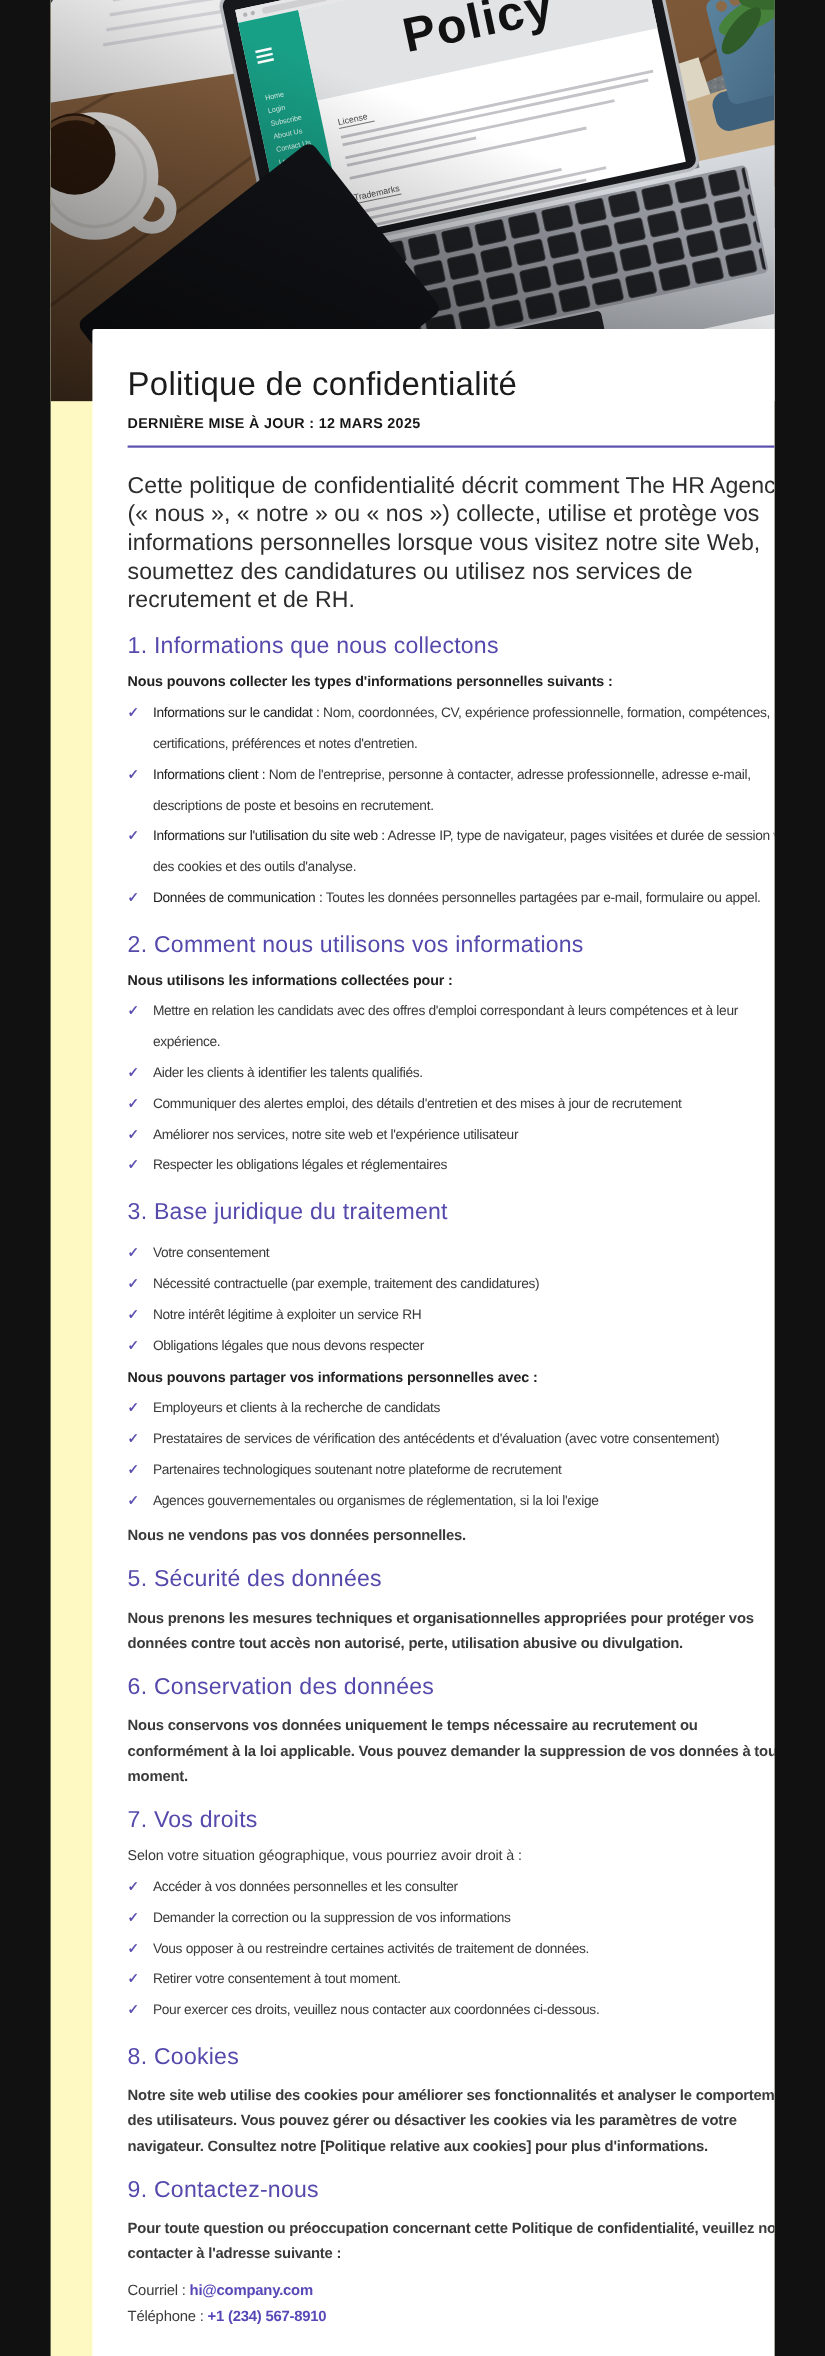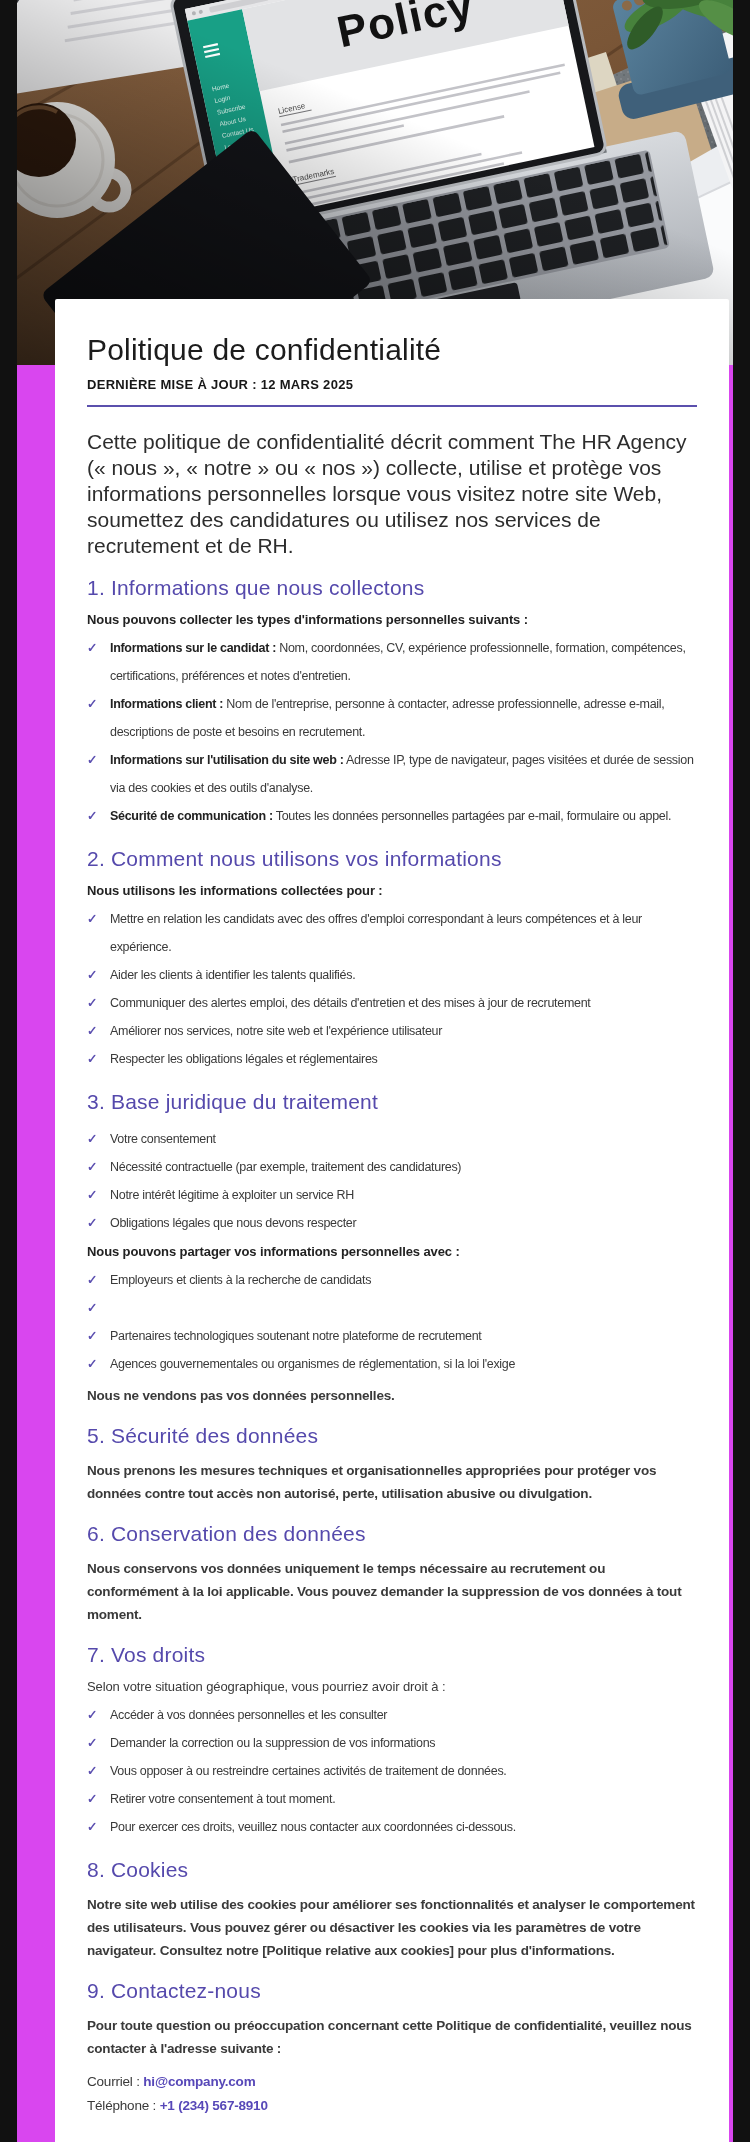--- a/index.html
+++ b/index.html
@@ -1,18 +1,18 @@
 <!DOCTYPE html>
 <html><head>
 <meta charset="utf-8">
 <style>
   * { box-sizing: border-box; }
   html,body { margin:0; padding:0; background:#111; }
   body { font-family:"Liberation Sans", sans-serif; }
-  .stage { position:relative; width:716px; height:2142px; margin:0 auto; background:#d946ef; overflow:hidden; }
+  .stage { position:relative; width:658px; height:2142px; margin:0 auto; background:#fef9c3; overflow:hidden; }
 
   
   .hero { position:absolute; top:0; left:0; width:750px; height:365px; overflow:hidden; }
   .hero svg { display:block; }
 
   
   .card { position:relative; z-index:2; width:674px; margin:299px auto 0 38px; background:#ffffff;
           border-radius:2px 2px 22px 22px; padding:30px 32px 30px; min-height:1760px; }
 
   h1 { font-size:30px; line-height:37px; font-weight:500; color:#1c1c1c; letter-spacing:.2px; margin:2px 0 9px; }
@@ -20,21 +20,21 @@
   hr.rule { border:0; border-top:2px solid #5b50ad; margin:0 0 22px; }
   .intro { font-size:21px; line-height:26px; color:#2d2d2d; margin:0 0 4px; }
 
   h2 { font-size:21px; line-height:26px; font-weight:500; color:#5549ac; letter-spacing:.2px; margin:16px 0 10px; }
   p.lead { font-size:13px; line-height:18px; font-weight:700; color:#222; margin:0 0 5px; letter-spacing:-.1px; }
   p.lead.regular { font-weight:400; color:#3a3a3a; }
 
   ul.bullets { list-style:none; margin:1px 0 6px; padding:0; }
   ul.bullets li { display:flex; gap:10px; font-size:12.5px; line-height:28px; color:#3a3a3a; letter-spacing:-.3px; }
   ul.bullets .check { color:#5b4fb0; font-weight:700; width:13px; flex:0 0 13px; }
-  ul.bullets strong { color:#222; font-weight:700; }
+  ul.bullets strong { color:#222; font-weight:400; }
   ul.bullets strong:empty { display:none; }
 
   p.body { font-size:13.5px; line-height:23px; color:#3a3a3a; letter-spacing:-.2px; margin:2px 0 10px;font-weight:bold; }
   .contact-line { font-size:13.5px; line-height:24px; color:#3a3a3a; margin:0; letter-spacing:-.2px; }
   a.link { color:#5748b8; font-weight:700; text-decoration:none; }
 
   .credit { margin:26px 0 0; font-style:italic; font-size:12.5px; color:#2f2f2f; }
   .credit a { color:#2f2f2f; font-weight:500; text-decoration:underline; }
 </style>
 </head>
@@ -224,21 +224,21 @@
             <li>
               <span class="check">✓</span>
               <span><strong>Informations client :</strong><span> Nom de l'entreprise, personne à contacter, adresse professionnelle, adresse e-mail, descriptions de poste et besoins en recrutement.</span></span>
             </li>
             <li>
               <span class="check">✓</span>
               <span><strong>Informations sur l'utilisation du site web :</strong><span> Adresse IP, type de navigateur, pages visitées et durée de session via des cookies et des outils d'analyse.</span></span>
             </li>
             <li>
               <span class="check">✓</span>
-              <span><strong>Sécurité de communication :</strong><span> Toutes les données personnelles partagées par e-mail, formulaire ou appel.</span></span>
+              <span><strong>Données de communication :</strong><span> Toutes les données personnelles partagées par e-mail, formulaire ou appel.</span></span>
             </li>
           </ul>
         </section>
         <section>
           <h2>2. Comment nous utilisons vos informations</h2>
           <p class="lead">Nous utilisons les informations collectées pour :</p>
           <ul class="bullets">
             <li>
               <span class="check">✓</span>
               <span><span>Mettre en relation les candidats avec des offres d'emploi correspondant à leurs compétences et à leur expérience.</span></span>
@@ -284,20 +284,21 @@
         </section>
         <section>
           <p class="lead">Nous pouvons partager vos informations personnelles avec :</p>
           <ul class="bullets">
             <li>
               <span class="check">✓</span>
               <span><span>Employeurs et clients à la recherche de candidats</span></span>
             </li>
             <li>
               <span class="check">✓</span>
+              <span><span>Prestataires de services de vérification des antécédents et d'évaluation (avec votre consentement)</span></span>
             </li>
             <li>
               <span class="check">✓</span>
               <span><span>Partenaires technologiques soutenant notre plateforme de recrutement</span></span>
             </li>
             <li>
               <span class="check">✓</span>
               <span><span>Agences gouvernementales ou organismes de réglementation, si la loi l'exige</span></span>
             </li>
           </ul>

